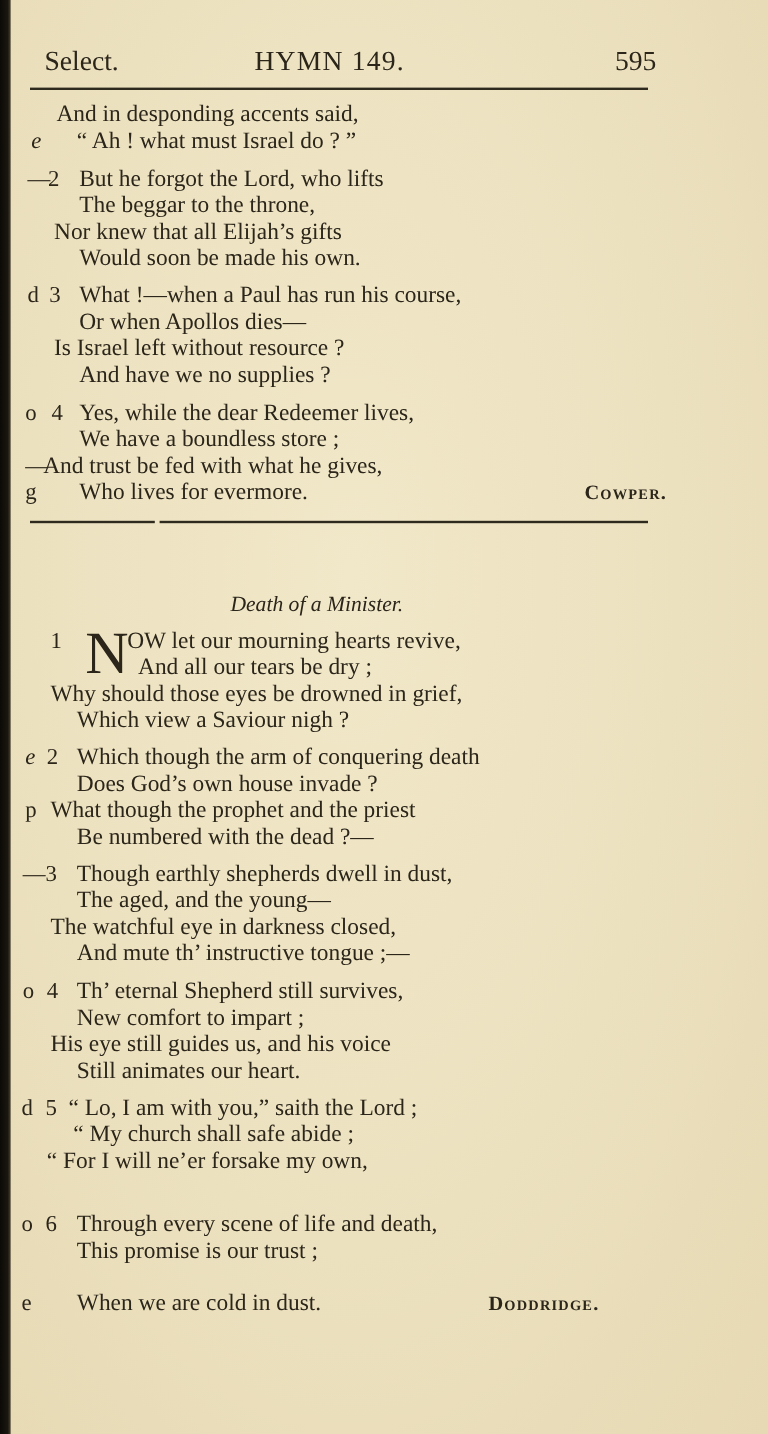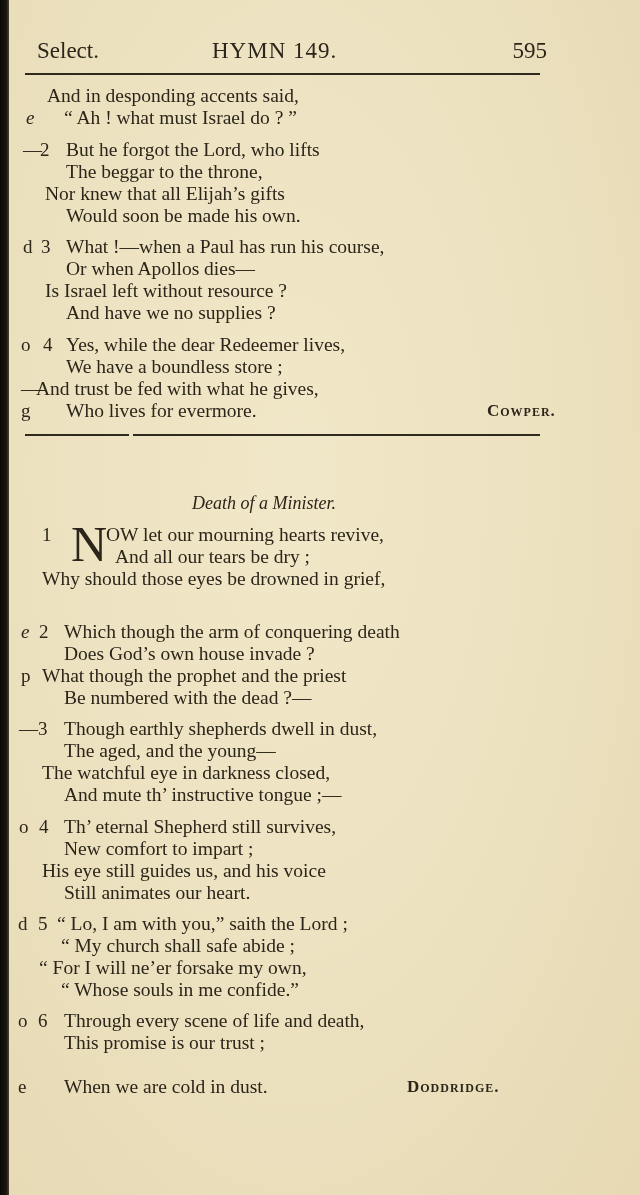--- a/index.html
+++ b/index.html
@@ -101,20 +101,21 @@
   <div class="rule" style="top:434px; left:16px; width:104px;"></div>
   <div class="rule" style="top:434px; left:124px; width:407px;"></div>
 
   <div class="subtitle">Death of a Minister.</div>
 
   <span class="mark" style="top:524px; left:33px;">1</span>
   <span class="dropcap">N</span>
   <span class="line" style="top:524px; left:97px;">OW let our mourning hearts revive,</span>
   <span class="line" style="top:546px; left:106px;">And all our tears be dry ;</span>
   <span class="line" style="top:568px; left:33px;">Why should those eyes be drowned in grief,</span>
+  <span class="line" style="top:590px; left:55px;">Which view a Saviour nigh ?</span>
 
   <span class="mark ital" style="top:621px; left:12px;">e</span>
   <span class="mark" style="top:621px; left:30px;">2</span>
   <span class="line" style="top:621px; left:55px;">Which though the arm of conquering death</span>
   <span class="line" style="top:643px; left:55px;">Does God’s own house invade ?</span>
   <span class="mark" style="top:665px; left:12px;">p</span>
   <span class="line" style="top:665px; left:33px;">What though the prophet and the priest</span>
   <span class="line" style="top:687px; left:55px;">Be numbered with the dead ?—</span>
 
   <span class="mark" style="top:718px; left:10px;">—</span>
@@ -129,21 +130,20 @@
   <span class="line" style="top:816px; left:55px;">Th’ eternal Shepherd still survives,</span>
   <span class="line" style="top:838px; left:55px;">New comfort to impart ;</span>
   <span class="line" style="top:860px; left:33px;">His eye still guides us, and his voice</span>
   <span class="line" style="top:882px; left:55px;">Still animates our heart.</span>
 
   <span class="mark" style="top:913px; left:9px;">d</span>
   <span class="mark" style="top:913px; left:29px;">5</span>
   <span class="line" style="top:913px; left:48px;">“ Lo, I am with you,” saith the Lord ;</span>
   <span class="line" style="top:935px; left:52px;">“ My church shall safe abide ;</span>
   <span class="line" style="top:957px; left:30px;">“ For I will ne’er forsake my own,</span>
-  <span class="line" style="top:979px; left:52px;">“ Whose souls in me confide.”</span>
 
   <span class="mark" style="top:1010px; left:9px;">o</span>
   <span class="mark" style="top:1010px; left:29px;">6</span>
   <span class="line" style="top:1010px; left:55px;">Through every scene of life and death,</span>
   <span class="line" style="top:1032px; left:55px;">This promise is our trust ;</span>
   <span class="mark" style="top:1076px; left:9px;">e</span>
   <span class="line" style="top:1076px; left:55px;">When we are cold in dust.</span>
   <span class="author" style="top:1076px; left:398px;">Doddridge.</span>
 
 </div>

